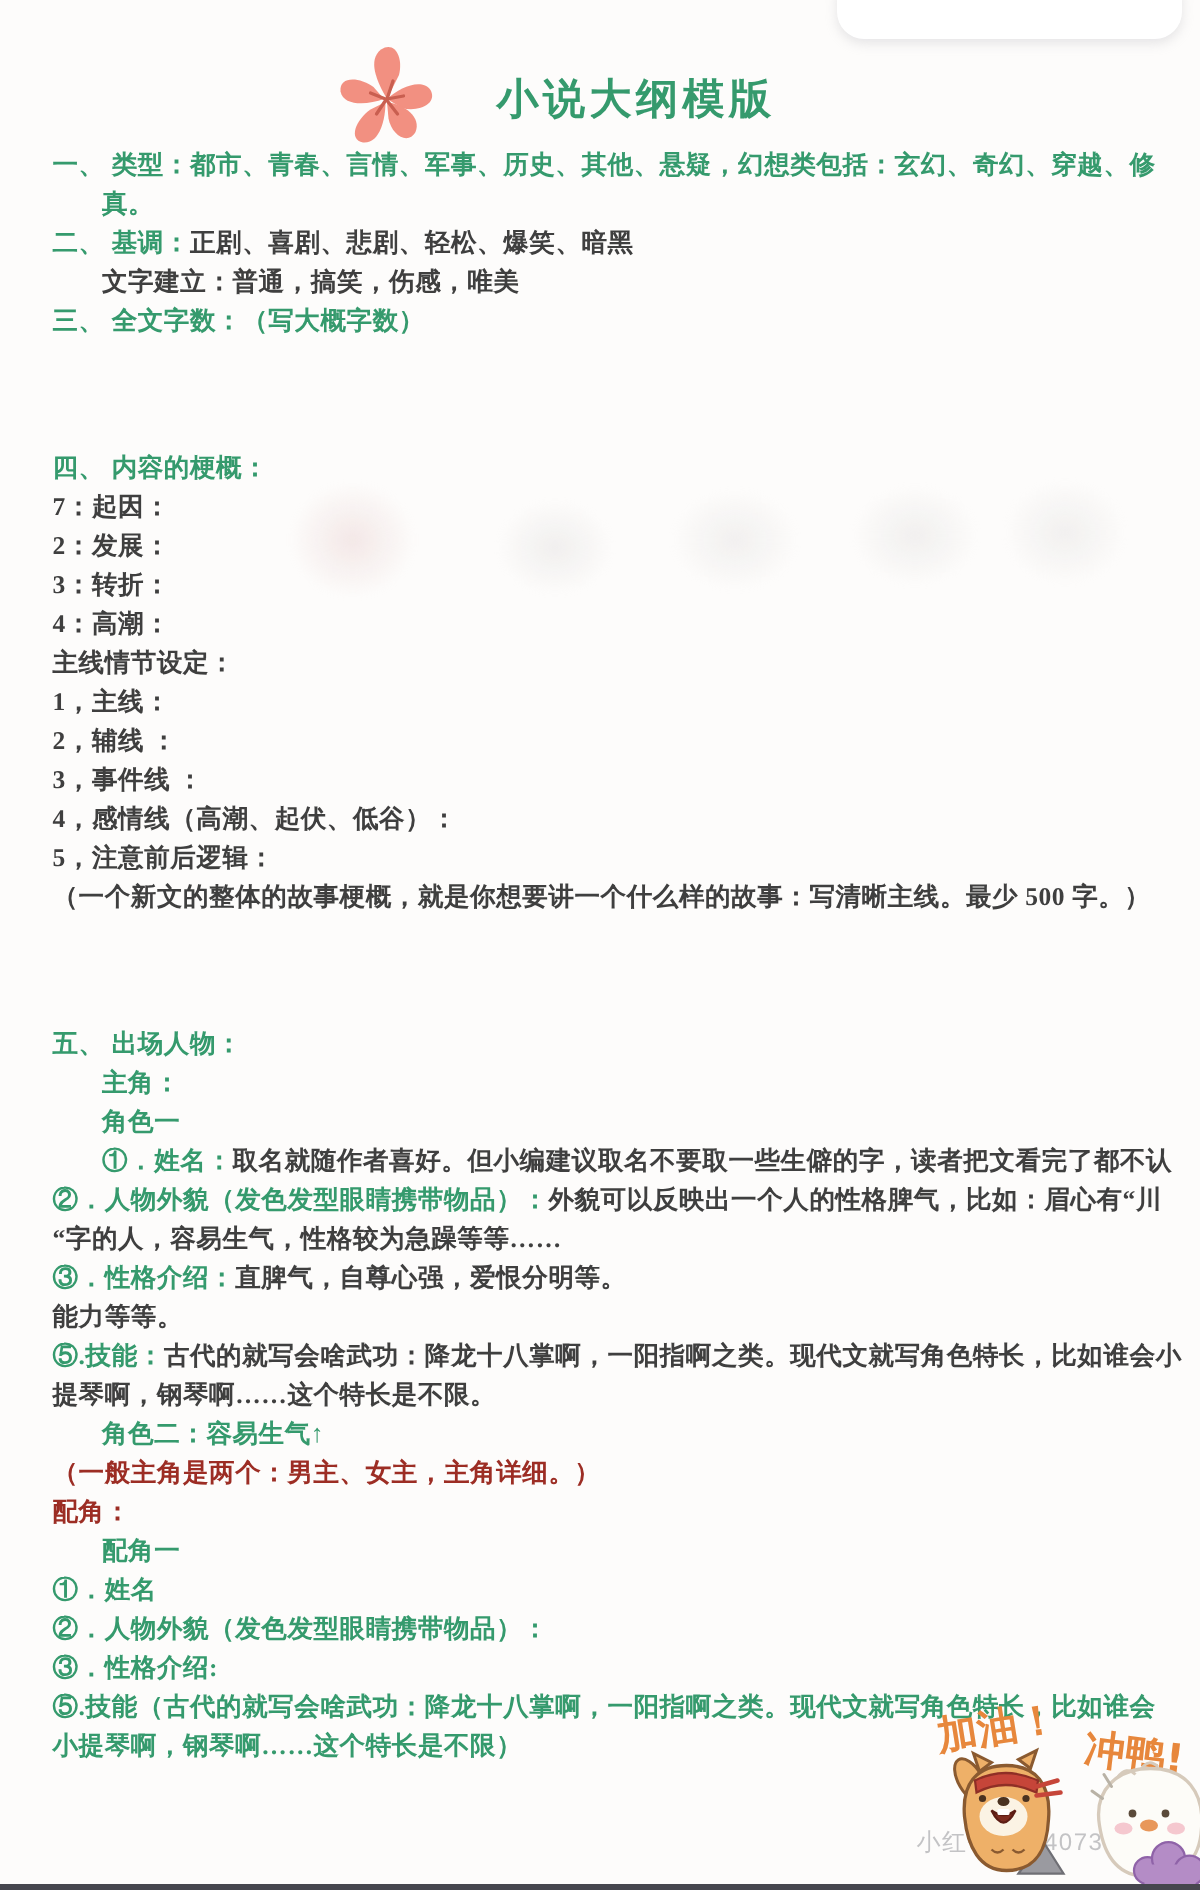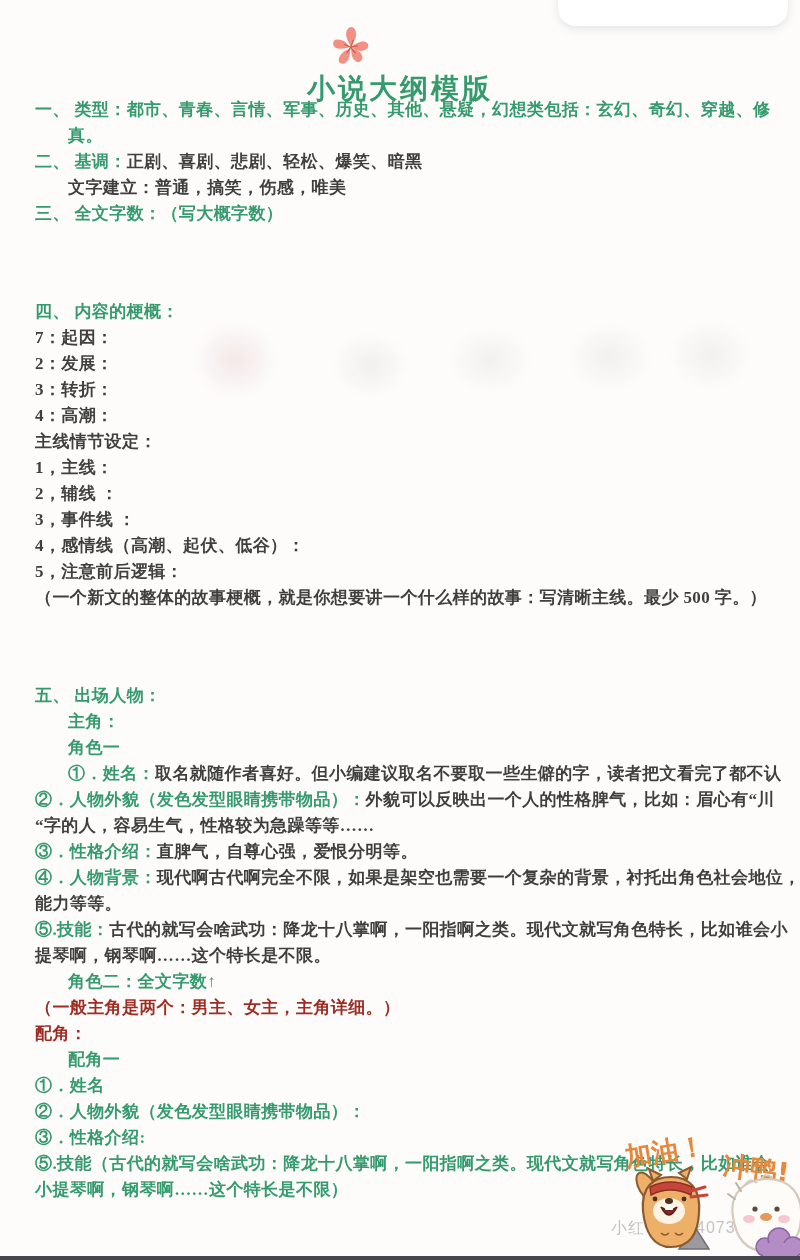--- a/index.html
+++ b/index.html
@@ -27,21 +27,21 @@
       radial-gradient(ellipse 60px 55px at 45px 65px, rgba(235,215,214,0.55), rgba(255,255,255,0) 70%),
       radial-gradient(ellipse 55px 45px at 180px 70px, rgba(228,226,225,0.5), rgba(255,255,255,0) 70%),
       radial-gradient(ellipse 60px 48px at 300px 65px, rgba(230,228,227,0.5), rgba(255,255,255,0) 70%),
       radial-gradient(ellipse 60px 48px at 420px 62px, rgba(229,227,226,0.5), rgba(255,255,255,0) 70%),
       radial-gradient(ellipse 58px 50px at 520px 60px, rgba(230,228,227,0.5), rgba(255,255,255,0) 70%);
     filter:blur(2px);
   }
   
   #header {
     position:absolute; top:24px; left:0; width:800px; height:84px;
-    display:flex; align-items:center; justify-content:center;flex-direction:column;
+    display:flex; align-items:center; justify-content:center;
   }
   #flower { width:74px; height:80px; margin-right:36px; margin-left:-62px; }
   #page-title {
     font-size:28px; font-weight:bold; letter-spacing:3px;
     color:var(--green);
   }
   
   #doc {
     position:absolute; top:97px; left:0; width:800px;
     padding:0 28px 0 35px;
@@ -120,25 +120,24 @@
       <div class="line ind0"><span class="t-d">4，感情线（高潮、起伏、低谷）：</span></div>
       <div class="line ind0"><span class="t-d">5，注意前后逻辑：</span></div>
       <div class="line ind0"><span class="t-d">（一个新文的整体的故事梗概，就是你想要讲一个什么样的故事：写清晰主线。最少 500 字。）</span></div>
       <div class="line ind0 gap"><span class="t-g">五、 出场人物：</span></div>
       <div class="line ind1"><span class="t-g">主角：</span></div>
       <div class="line ind1"><span class="t-g">角色一</span></div>
       <div class="line ind1"><span class="t-g">①．姓名：</span><span class="t-d">取名就随作者喜好。但小编建议取名不要取一些生僻的字，读者把文看完了都不认</span></div>
       <div class="line ind0"><span class="t-g">②．人物外貌（发色发型眼睛携带物品）：</span><span class="t-d">外貌可以反映出一个人的性格脾气，比如：眉心有“川</span></div>
       <div class="line ind0"><span class="t-d">“字的人，容易生气，性格较为急躁等等……</span></div>
       <div class="line ind0"><span class="t-g">③．性格介绍：</span><span class="t-d">直脾气，自尊心强，爱恨分明等。</span></div>
-      <div class="line ind0"><span class="t-g">④．人物背景：</span><span class="t-d">现代啊古代啊完全不限，如果是架空也需要一个复杂的背景，衬托出角色社会地位，</span></div>
       <div class="line ind0"><span class="t-d">能力等等。</span></div>
       <div class="line ind0"><span class="t-g">⑤.技能：</span><span class="t-d">古代的就写会啥武功：降龙十八掌啊，一阳指啊之类。现代文就写角色特长，比如谁会小</span></div>
       <div class="line ind0"><span class="t-d">提琴啊，钢琴啊……这个特长是不限。</span></div>
-      <div class="line ind1"><span class="t-g">角色二：全文字数↑</span></div>
+      <div class="line ind1"><span class="t-g">角色二：容易生气↑</span></div>
       <div class="line ind0"><span class="t-r">（一般主角是两个：男主、女主，主角详细。）</span></div>
       <div class="line ind0"><span class="t-r">配角：</span></div>
       <div class="line ind1"><span class="t-g">配角一</span></div>
       <div class="line ind0"><span class="t-g">①．姓名</span></div>
       <div class="line ind0"><span class="t-g">②．人物外貌（发色发型眼睛携带物品）：</span></div>
       <div class="line ind0"><span class="t-g">③．性格介绍:</span></div>
       <div class="line ind0"><span class="t-g">⑤.技能（古代的就写会啥武功：降龙十八掌啊，一阳指啊之类。现代文就写角色特长，比如谁会</span></div>
       <div class="line ind0"><span class="t-g">小提琴啊，钢琴啊……这个特长是不限）</span></div>
     </main>
 

